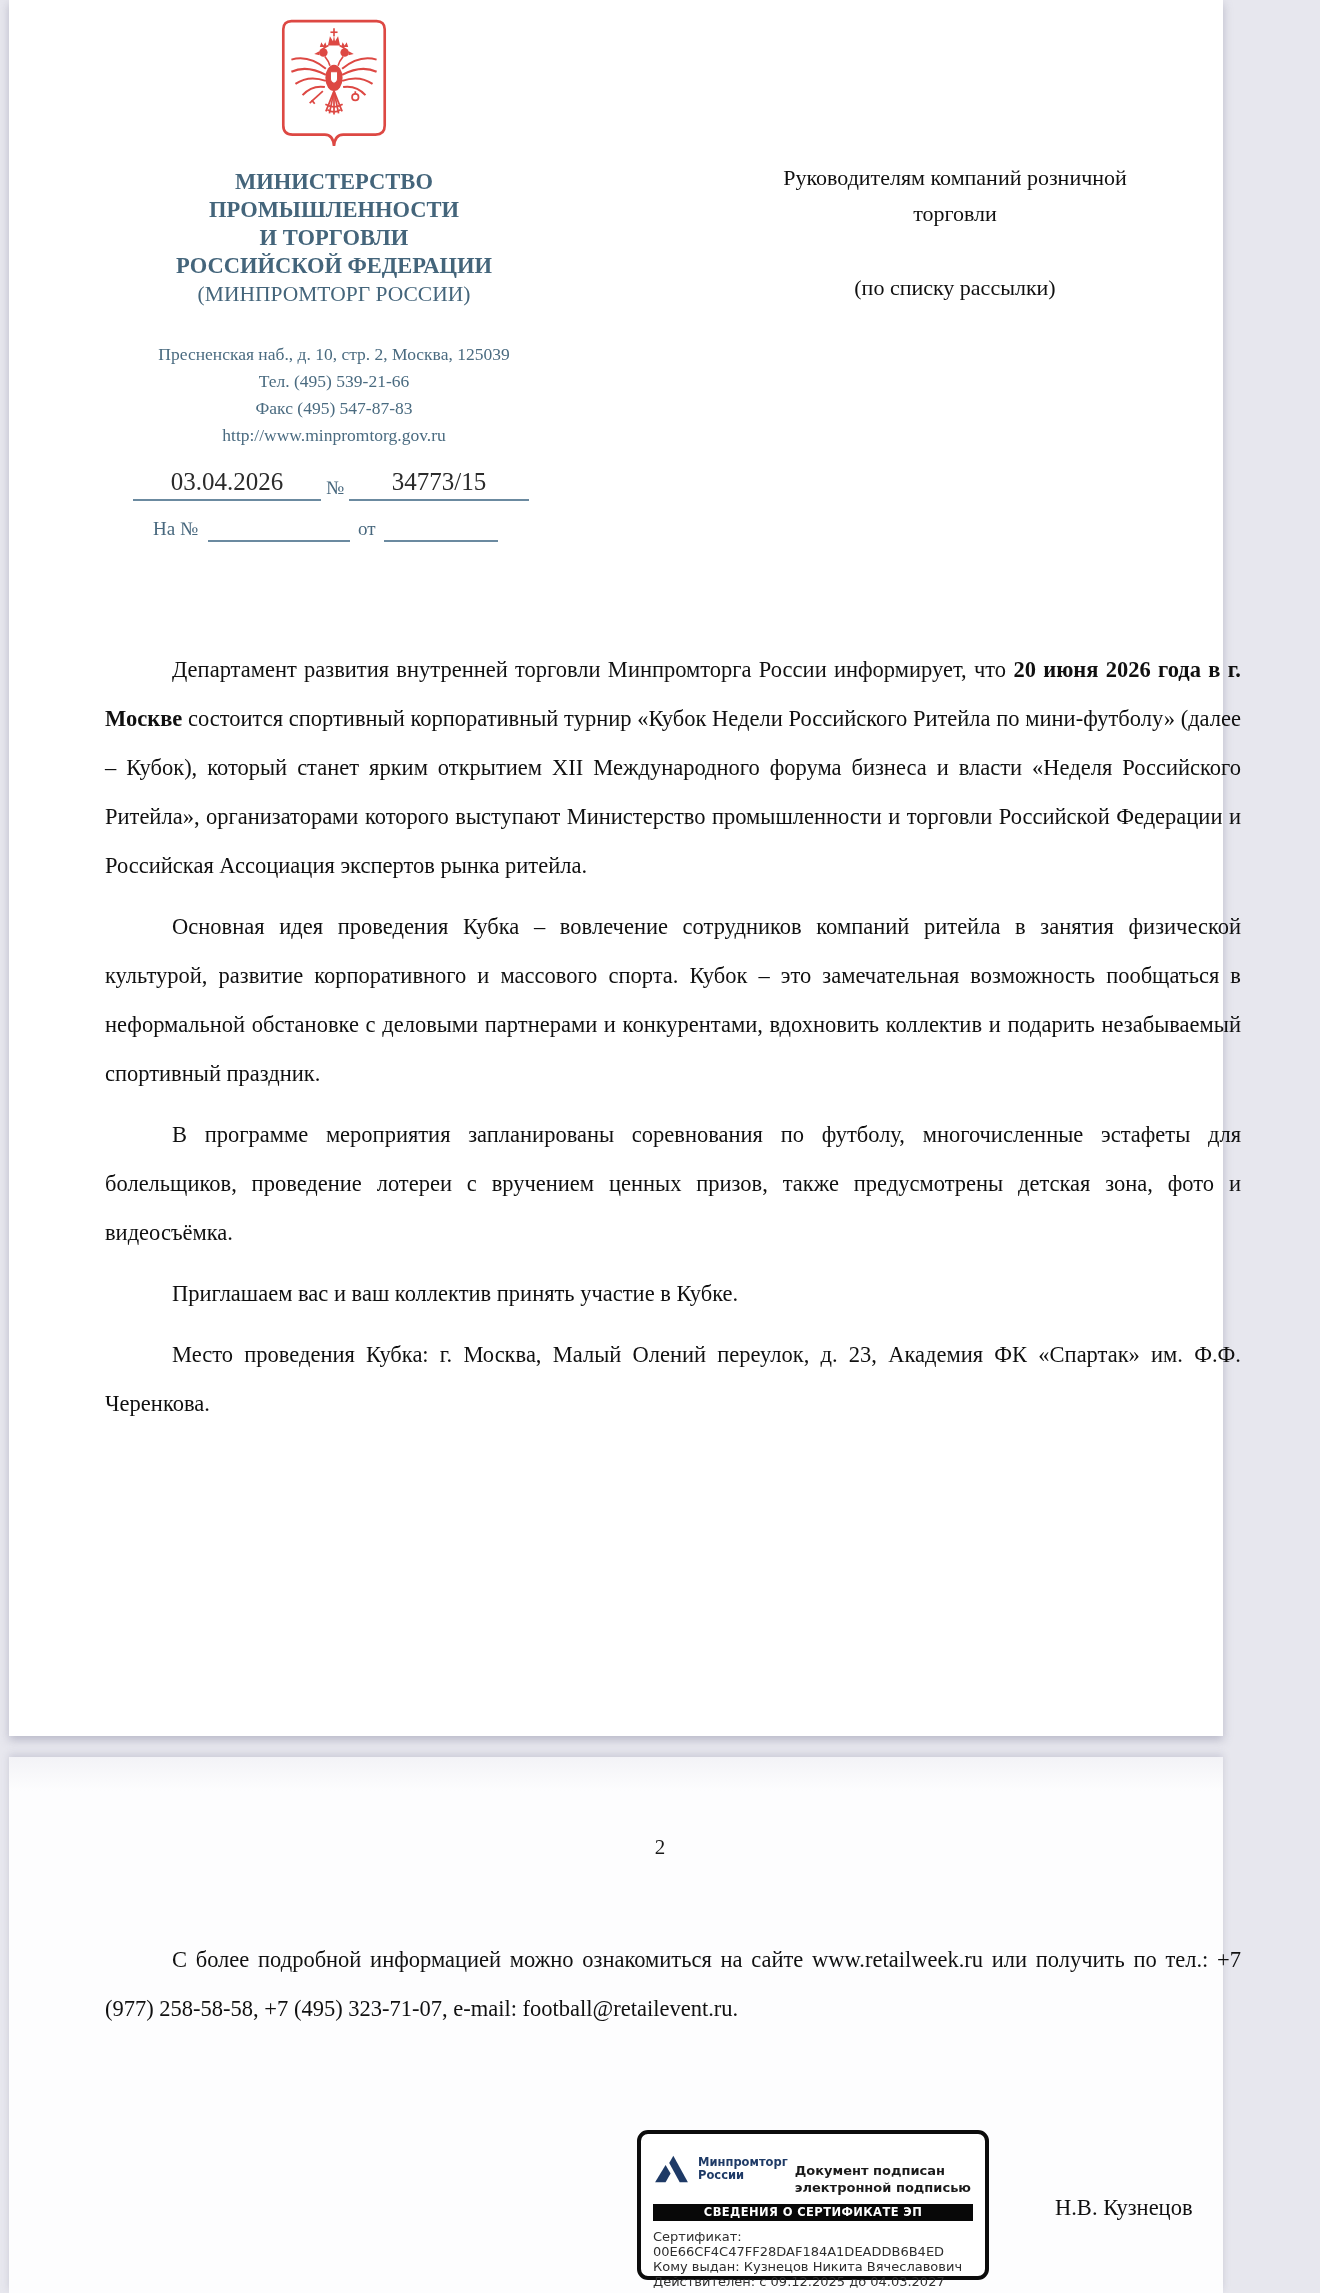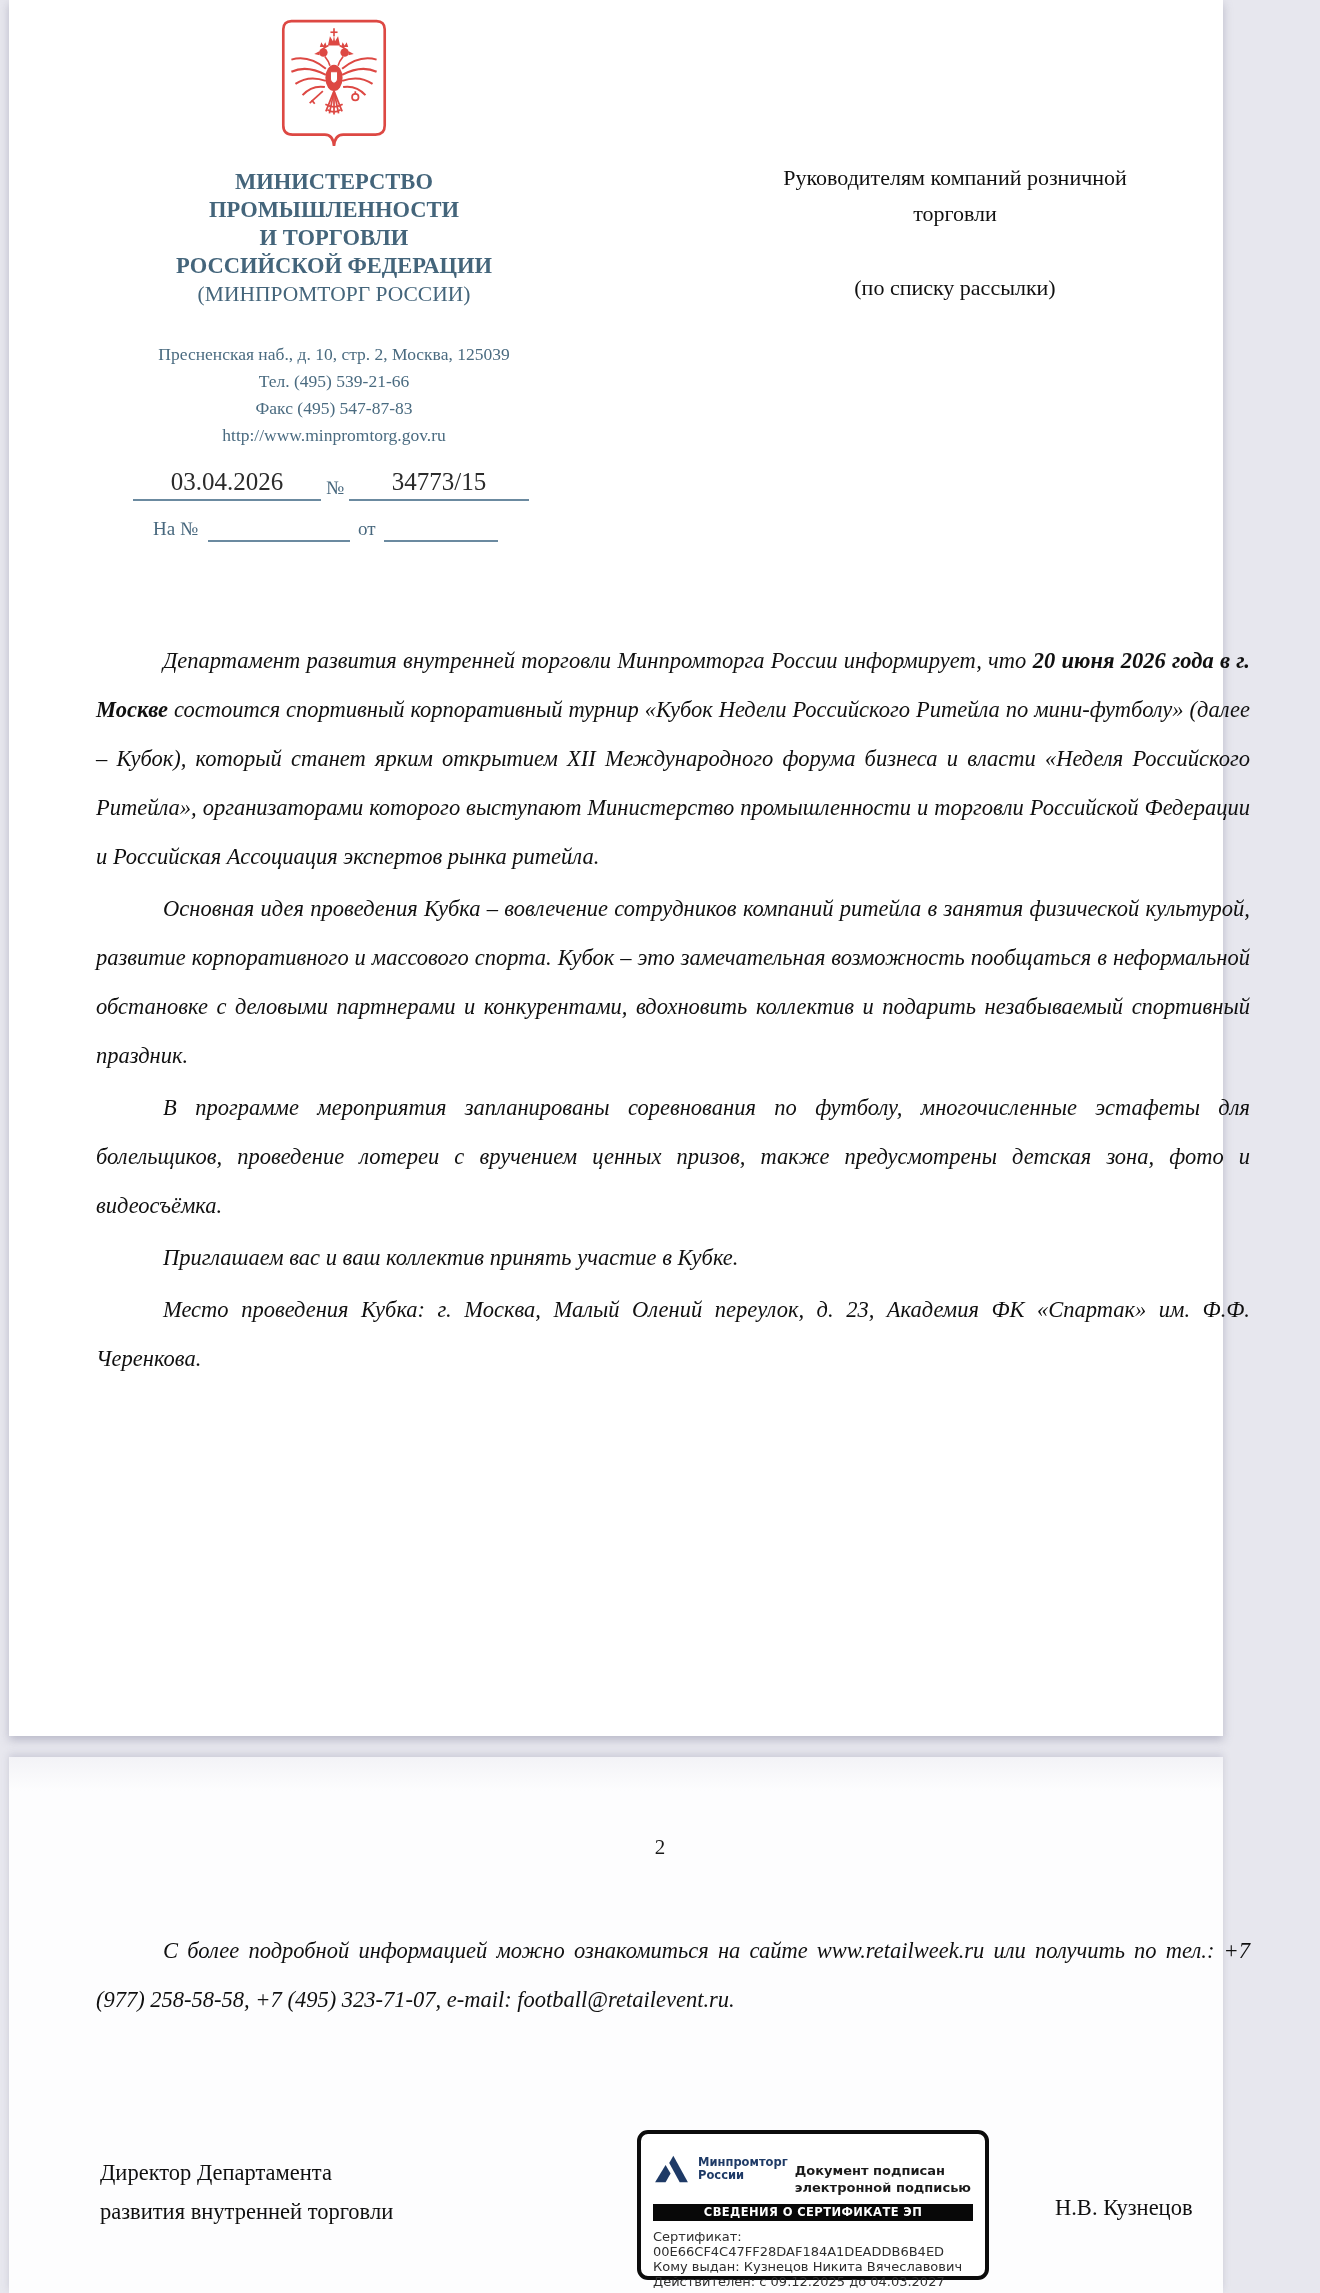--- a/index.html
+++ b/index.html
@@ -55,21 +55,21 @@
   }
   .recipient .dispatch{margin-top:38px;}
 
   
   .bodytext{
     left:84px;width:1160px;font-size:22.5px;line-height:49px;color:#101010;
     text-align:justify;
   }
   .body1{top:633px;}
   .body2{top:166px;}
-  .bodytext p{margin:3px;text-indent:67px;font-style:italic;}
+  .bodytext p{margin:12px;text-indent:67px;}
   .pagenum{left:0;top:78px;width:1302px;text-align:center;font-size:21px;color:#1a1a1a;}
 
   
   .director{
     left:91px;top:396px;width:360px;
     font-size:22.5px;line-height:39px;color:#0f0f0f;
   }
   .signame{left:1046px;top:438px;font-size:22.5px;color:#0f0f0f;}
 
   .stamp{
@@ -186,24 +186,20 @@
 </div>
 
 <div class="page page2">
 
   <div class="abs pagenum">2</div>
 
   <div class="abs bodytext body2">
     <p>С более подробной информацией можно ознакомиться на сайте www.retailweek.ru или получить по тел.: +7 (977) 258-58-58, +7 (495) 323-71-07, e-mail: football@retailevent.ru.</p>
   </div>
 
-  <div class="abs director">
-    <div>Директор Департамента</div>
-    <div>развития внутренней торговли</div>
-  </div>
 
   <div class="abs stamp">
     <div class="stamp-head">
       <div class="stamp-logo">
         <svg viewBox="0 0 40 34" width="37" height="31">
           <polygon points="22,2 38,31 29,31 17.5,10" fill="#1e3a66"></polygon>
           <polygon points="2,31 13.5,12 19,21.5 13.5,31" fill="#1e3a66"></polygon>
         </svg>
       </div>
       <div class="stamp-brand">

